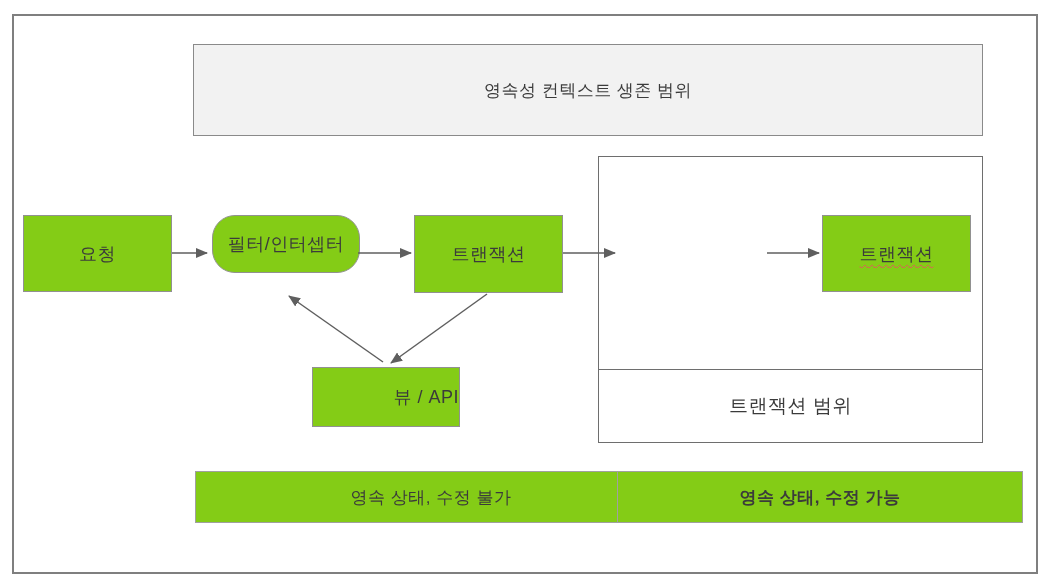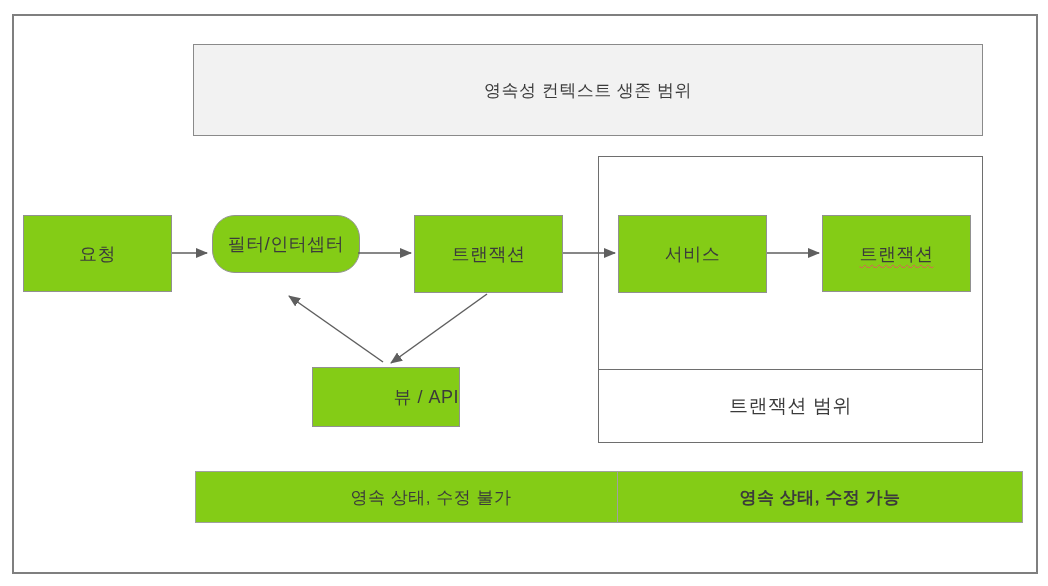--- a/index.html
+++ b/index.html
@@ -115,23 +115,20 @@
   </div>
 
   <div class="box node-filter">
     <span>필터/인터셉터</span>
   </div>
 
   <div class="box node-controller">
     <span>트랜잭션</span>
   </div>
 
-  <div class="box node-service">
-    <span>서비스</span>
-  </div>
 
   <div class="box node-repository">
     <span class="misspelled">트랜잭션</span>
   </div>
 
   <div class="box node-view">
     <span>뷰 / API</span>
   </div>
 
   <div class="box bottom-box bottom-left">

